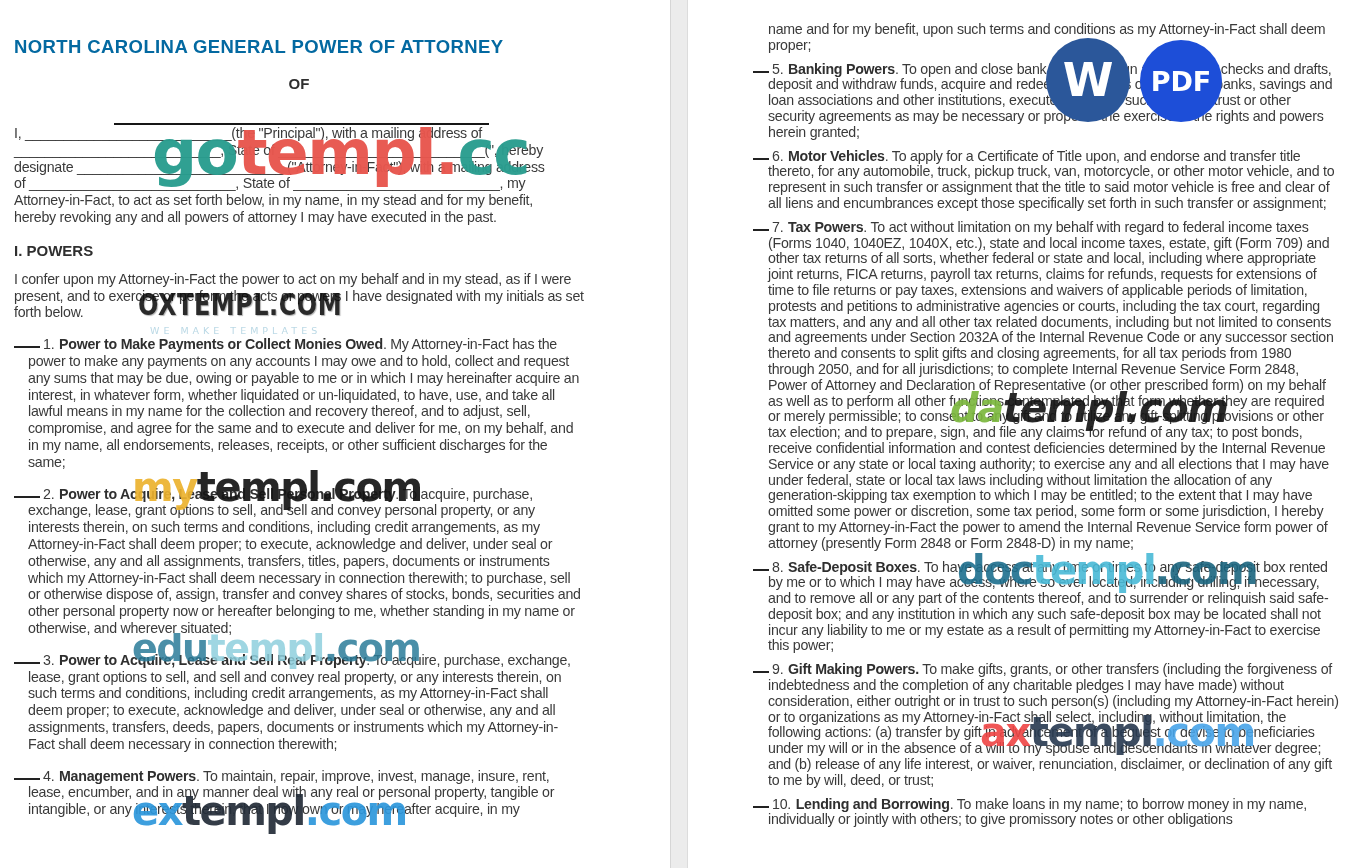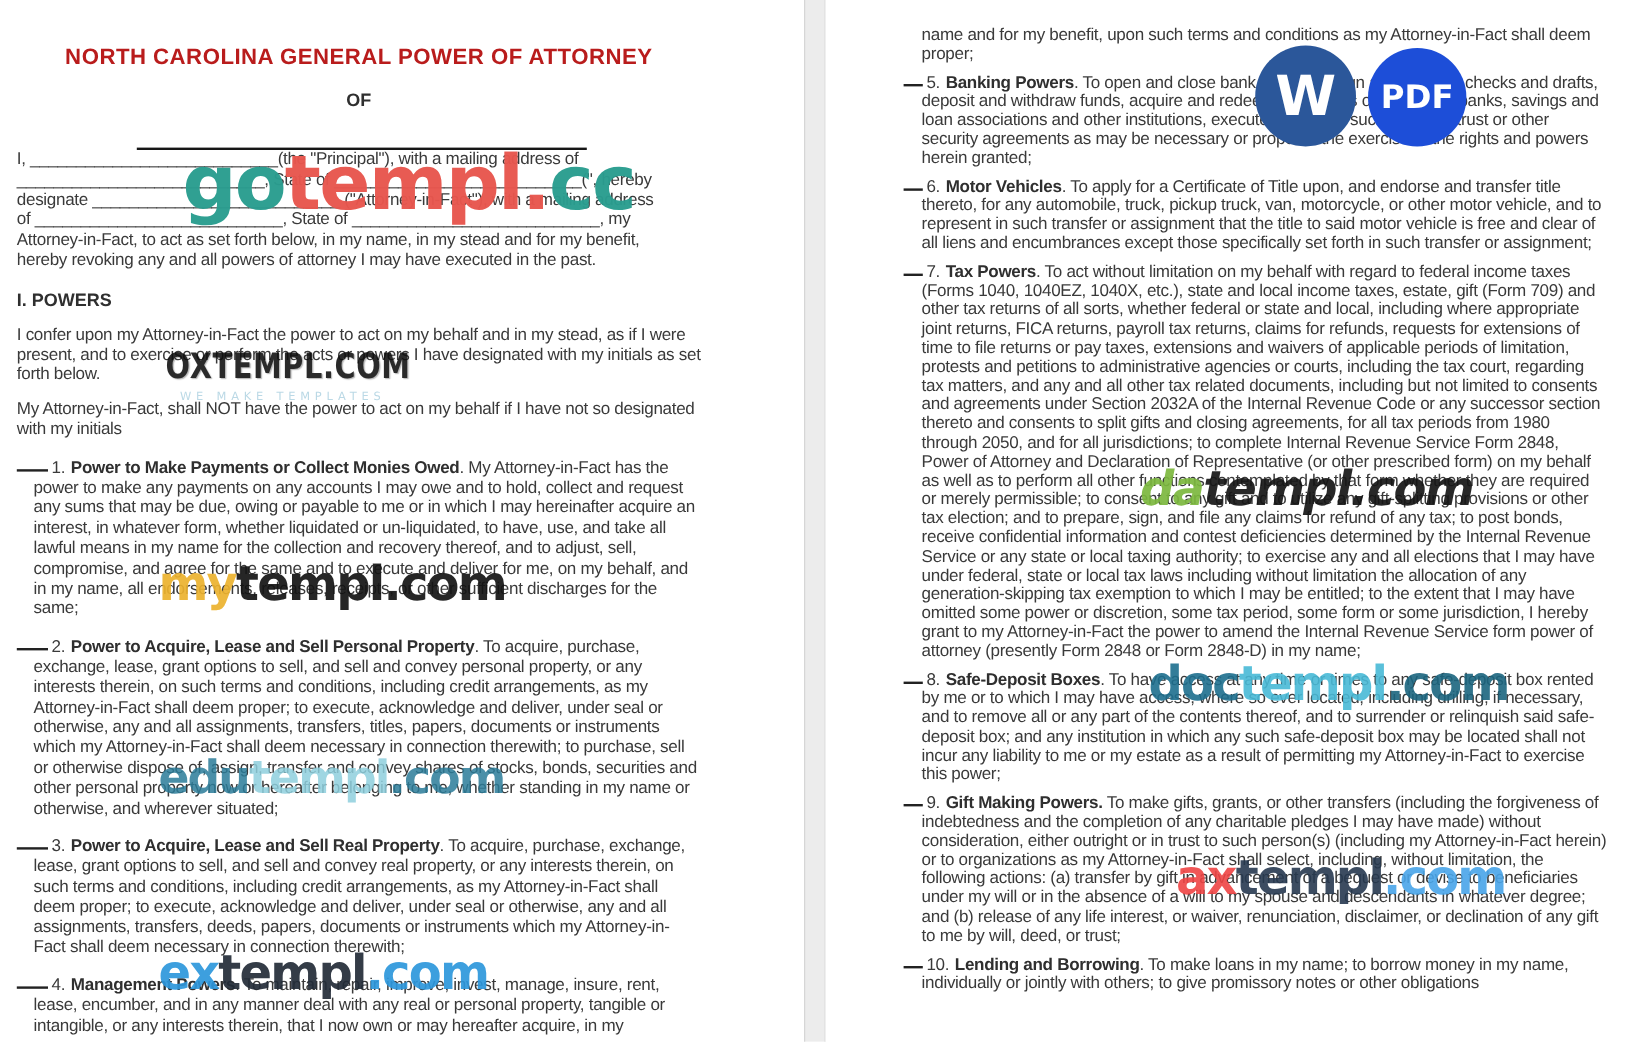--- a/index.html
+++ b/index.html
@@ -15,21 +15,21 @@
   .gutter{
     position:absolute;top:0;left:670px;width:18px;height:868px;
     background:#ececec;border-left:1px solid #d6d6d6;border-right:1px solid #dcdcdc;
     box-sizing:border-box;
   }
   .inner-left{padding:30px 86px 0 14px;}
   .inner-right{padding:22px 25px 0 80px;}
 
   .doc-title{
     margin:6px 0 0;font-size:18.5px;line-height:21px;font-weight:bold;
-    text-align:center;letter-spacing:0.4px;color:#b91c1c;
+    text-align:left;letter-spacing:0.4px;color:#0369a1;
   }
   .doc-of{margin-top:18px;text-align:center;font-weight:bold;font-size:15px;color:#2f2f2f;}
   .name-line{margin:31px 0 0 100px;width:375px;height:0;border-top:2px solid #161616;}
 
   p{margin:0;font-size:14.2px;letter-spacing:-0.25px;}
   .page-left p{line-height:16.8px;}
   .page-right p{line-height:15.8px;}
   .intro{white-space:pre-line;}
   .powers-heading{margin:16px 0 0;font-size:15px;font-weight:bold;color:#2f2f2f;}
   .para{margin-top:12px;}
@@ -84,21 +84,20 @@
       <div class="doc-of">OF</div>
       <div class="name-line"></div>
       <p class="intro">I, ___________________________(the "Principal"), with a mailing address of
 ___________________________, State of ___________________________(", hereby
 designate ___________________________ ("Attorney-in-Fact"), with a mailing address
 of ___________________________, State of ___________________________, my
 Attorney-in-Fact, to act as set forth below, in my name, in my stead and for my benefit,
 hereby revoking any and all powers of attorney I may have executed in the past.</p>
       <h2 class="powers-heading">I. POWERS</h2>
       <p class="para">I confer upon my Attorney-in-Fact the power to act on my behalf and in my stead, as if I were present, and to exercise or perform the acts or powers I have designated with my initials as set forth below.</p>
-      <p class="para">My Attorney-in-Fact, shall NOT have the power to act on my behalf if I have not so designated with my initials</p>
 
       <p class="item"><span class="nline"></span><span class="num">1.</span> <b>Power to Make Payments or Collect Monies Owed</b><span>. My Attorney-in-Fact has the power to make any payments on any accounts I may owe and to hold, collect and request any sums that may be due, owing or payable to me or in which I may hereinafter acquire an interest, in whatever form, whether liquidated or un-liquidated, to have, use, and take all lawful means in my name for the collection and recovery thereof, and to adjust, sell, compromise, and agree for the same and to execute and deliver for me, on my behalf, and in my name, all endorsements, releases, receipts, or other sufficient discharges for the same;</span></p>
 
       <p class="item"><span class="nline"></span><span class="num">2.</span> <b>Power to Acquire, Lease and Sell Personal Property</b><span>. To acquire, purchase, exchange, lease, grant options to sell, and sell and convey personal property, or any interests therein, on such terms and conditions, including credit arrangements, as my Attorney-in-Fact shall deem proper; to execute, acknowledge and deliver, under seal or otherwise, any and all assignments, transfers, titles, papers, documents or instruments which my Attorney-in-Fact shall deem necessary in connection therewith; to purchase, sell or otherwise dispose of, assign, transfer and convey shares of stocks, bonds, securities and other personal property now or hereafter belonging to me, whether standing in my name or otherwise, and wherever situated;</span></p>
 
       <p class="item"><span class="nline"></span><span class="num">3.</span> <b>Power to Acquire, Lease and Sell Real Property</b><span>. To acquire, purchase, exchange, lease, grant options to sell, and sell and convey real property, or any interests therein, on such terms and conditions, including credit arrangements, as my Attorney-in-Fact shall deem proper; to execute, acknowledge and deliver, under seal or otherwise, any and all assignments, transfers, deeds, papers, documents or instruments which my Attorney-in-Fact shall deem necessary in connection therewith;</span></p>
 
       <p class="item"><span class="nline"></span><span class="num">4.</span> <b>Management Powers</b><span>. To maintain, repair, improve, invest, manage, insure, rent, lease, encumber, and in any manner deal with any real or personal property, tangible or intangible, or any interests therein, that I now own or may hereafter acquire, in my</span></p>
     </div>
 

